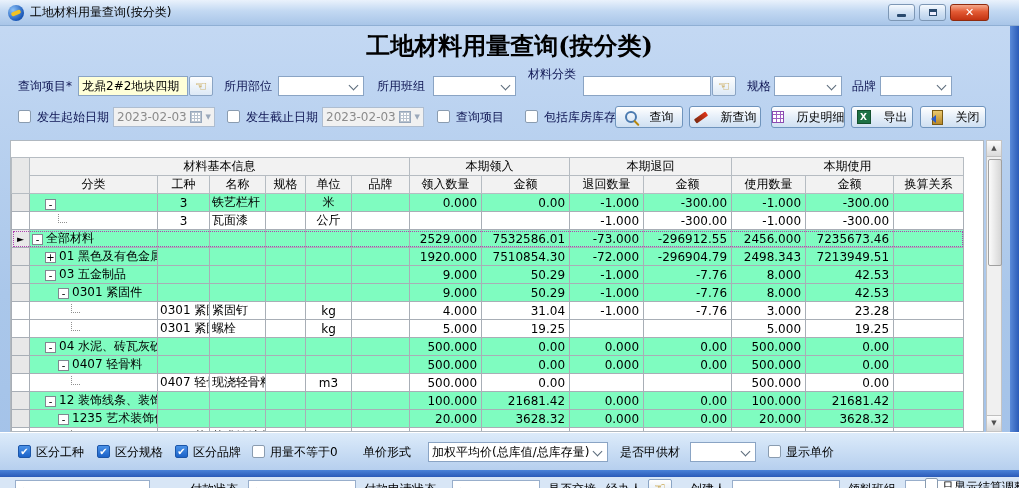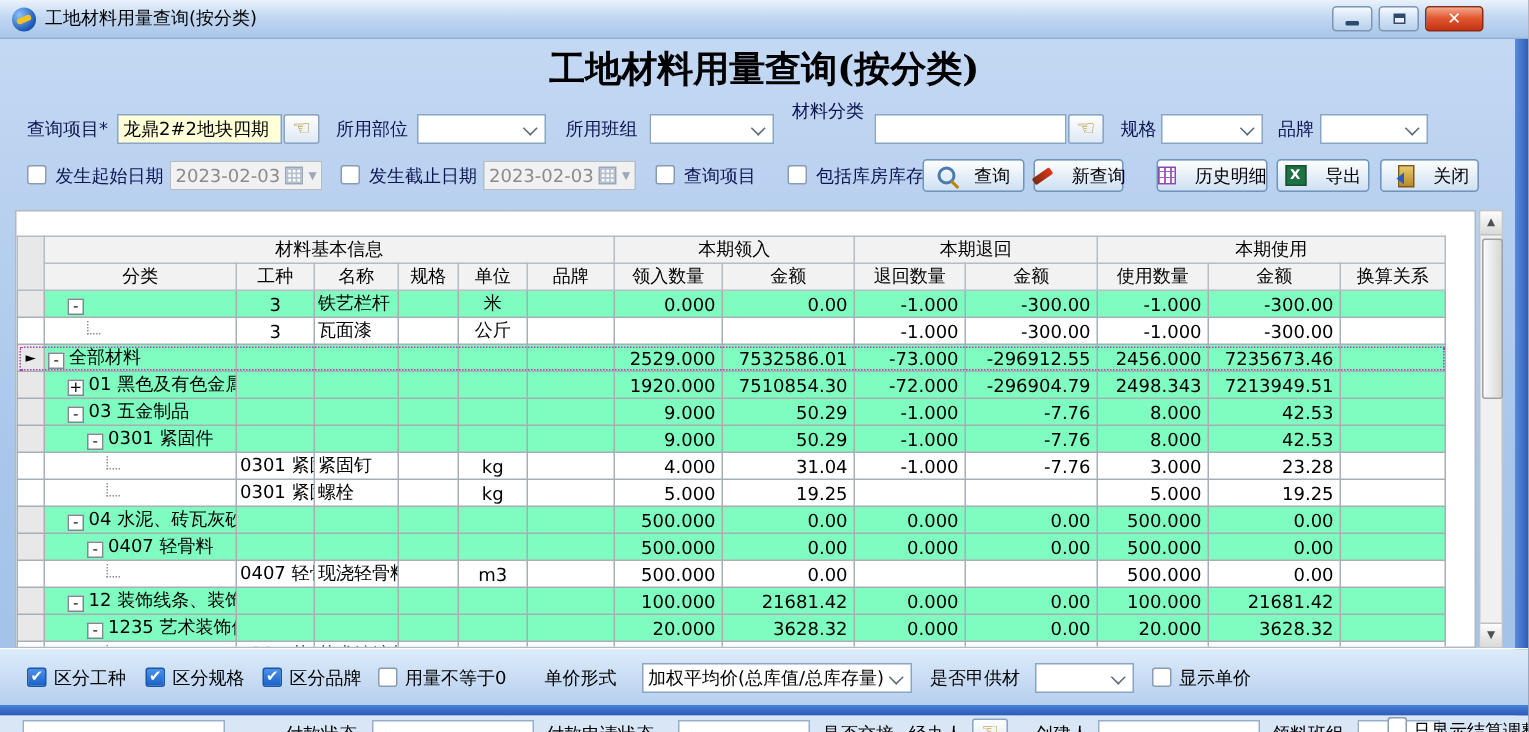--- a/index.html
+++ b/index.html
@@ -176,21 +176,21 @@
     </span>
   <span class="cb" style="left:437px;top:110px"></span>
   <span class="flabel" style="left:456px;top:107px">查询项目</span>
   <span class="cb" style="left:525px;top:110px"></span>
   <span class="flabel" style="left:544px;top:107px">包括库房库存</span>
 
   <span class="btn" style="left:615px;top:106px;width:68px">
       <span class="ic-mag"></span>
       <span>查询</span>
     </span>
-  <span class="btn" style="left:689px;top:106px;width:60px">
+  <span class="btn" style="left:689px;top:106px;width:72px">
       <span class="ic-brush"></span>
       <span>新查询</span>
     </span>
   <span class="btn" style="left:771px;top:106px;width:74px">
       <span class="ic-grid"></span>
       <span>历史明细</span>
     </span>
   <span class="btn" style="left:851px;top:106px;width:62px">
       <span class="ic-xls">X</span>
       <span>导出</span>

